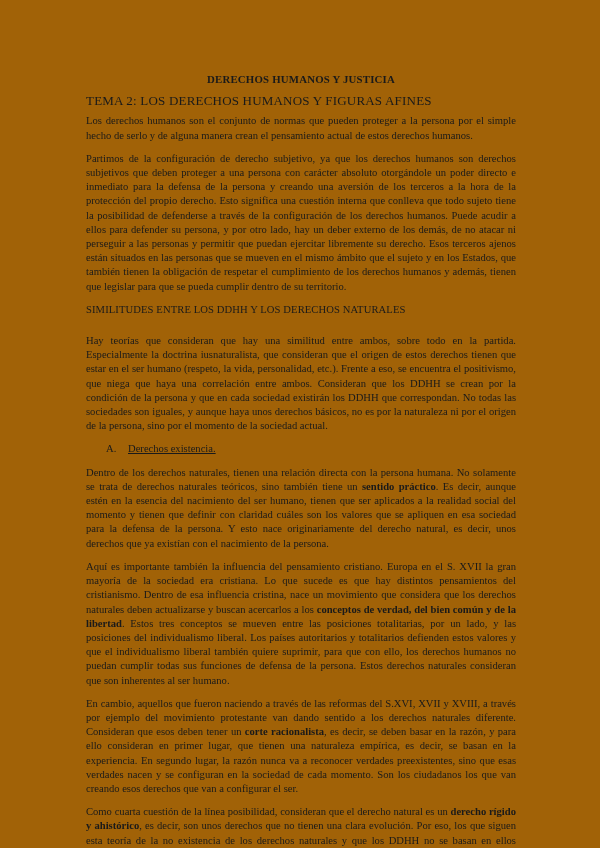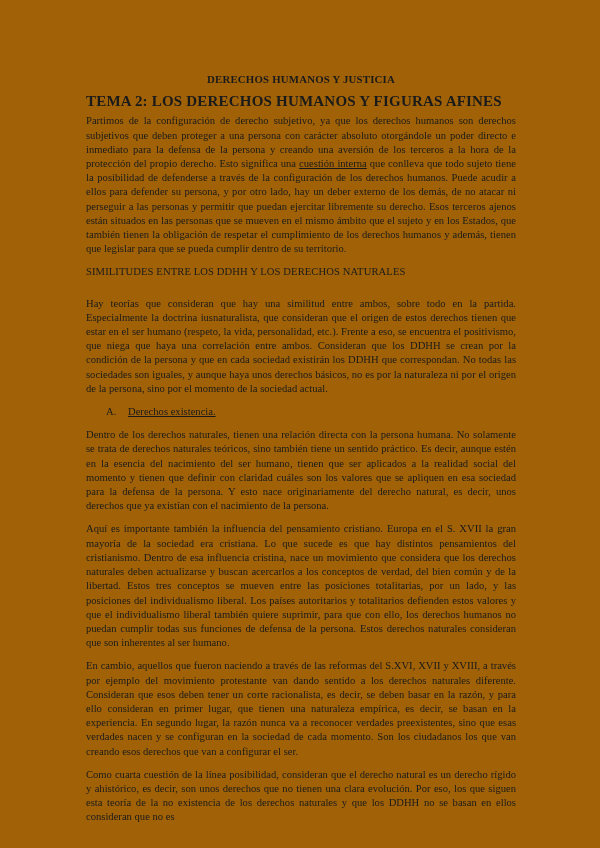--- a/index.html
+++ b/index.html
@@ -11,41 +11,42 @@
   }
   .content {
     position: absolute; left: 86px; top: 72px; width: 430px;
     font-size: 10.6px; line-height: 14.2px;
   }
   .title {
     text-align: center; font-weight: bold; font-size: 10.8px;
     margin: 0 0 8px 0; letter-spacing: 0.2px;
   }
   .tema {
-    font-weight: bold; font-size: 15px; margin: 0 0 6px 0; letter-spacing: 0.2px;
+    font-weight: normal; font-size: 13px; margin: 0 0 6px 0; letter-spacing: 0.2px;
   }
   p.para { margin: 0 0 9px 0; text-align: justify; }
   .section-heading {
     margin: 2px 0 17px 0; font-size: 10.6px; letter-spacing: 0.1px;
   }
   .list-heading { margin: 0 0 9px 0; padding-left: 20px; }
   .list-heading .marker { display: inline-block; width: 22px; }
   .list-heading .label { text-decoration: underline; }
-  .b { font-weight: normal; margin-top: 8px; }
-  .u { text-decoration: underline; }
+  .b { font-weight: bold; margin-top: 8px; }
+  .u { }
 </style>
 </head>
 <body>
 
 <div class="page">
   <div class="content">
 
     <div class="title">DERECHOS HUMANOS Y JUSTICIA</div>
     <div class="tema">TEMA 2: LOS DERECHOS HUMANOS Y FIGURAS AFINES</div>
 
+    <p class="para">Los derechos humanos son el conjunto de normas que pueden proteger a la persona por el simple hecho de serlo y de alguna manera crean el pensamiento actual de estos derechos humanos.</p>
 
     <p class="para"><span>Partimos de la configuración de derecho subjetivo, ya que los derechos humanos son derechos subjetivos que deben proteger a una persona con carácter absoluto otorgándole un poder directo e inmediato para la defensa de la persona y creando una aversión de los terceros a la hora de la protección del propio derecho. Esto significa una </span><span class="u">cuestión interna</span><span> que conlleva que todo sujeto tiene la posibilidad de defenderse a través de la configuración de los derechos humanos. Puede acudir a ellos para defender su persona, y por otro lado, hay un deber externo de los demás, de no atacar ni perseguir a las personas y permitir que puedan ejercitar libremente su derecho. Esos terceros ajenos están situados en las personas que se mueven en el mismo ámbito que el sujeto y en los Estados, que también tienen la obligación de respetar el cumplimiento de los derechos humanos y además, tienen que legislar para que se pueda cumplir dentro de su territorio.</span></p>
 
     <div class="section-heading">SIMILITUDES ENTRE LOS DDHH Y LOS DERECHOS NATURALES</div>
 
     <p class="para">Hay teorías que consideran que hay una similitud entre ambos, sobre todo en la partida. Especialmente la doctrina iusnaturalista, que consideran que el origen de estos derechos tienen que estar en el ser humano (respeto, la vida, personalidad, etc.). Frente a eso, se encuentra el positivismo, que niega que haya una correlación entre ambos. Consideran que los DDHH se crean por la condición de la persona y que en cada sociedad existirán los DDHH que correspondan. No todas las sociedades son iguales, y aunque haya unos derechos básicos, no es por la naturaleza ni por el origen de la persona, sino por el momento de la sociedad actual.</p>
 
     <div class="list-heading"><span class="marker">A.</span><span class="label">Derechos existencia.</span></div>
 
     <p class="para"><span>Dentro de los derechos naturales, tienen una relación directa con la persona humana. No solamente se trata de derechos naturales teóricos, sino también tiene un </span><span class="b">sentido práctico</span><span>. Es decir, aunque estén en la esencia del nacimiento del ser humano, tienen que ser aplicados a la realidad social del momento y tienen que definir con claridad cuáles son los valores que se apliquen en esa sociedad para la defensa de la persona. Y esto nace originariamente del derecho natural, es decir, unos derechos que ya existían con el nacimiento de la persona.</span></p>

